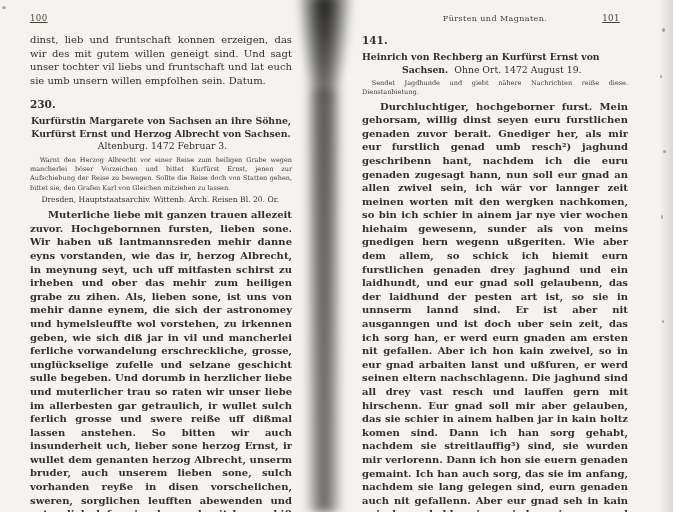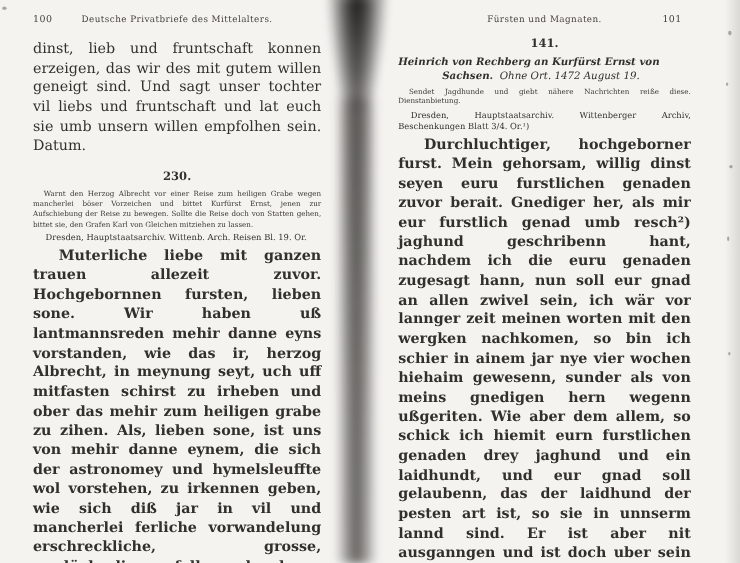--- a/index.html
+++ b/index.html
@@ -9,29 +9,29 @@
     background:#f4f3f0;
     font-family:"DejaVu Serif", serif;
     color:#32302b;
   }
   
   .page{position:absolute; top:0; height:512px;}
   .page-left{left:0; width:314px; padding:13px 22px 0 30px;}
   .page-right{left:340px; width:333px; padding:13px 45px 0 22px;}
 
   .running-head{display:flex; align-items:baseline; font-size:8px; color:#45423c; letter-spacing:.4px; margin-bottom:7px;}
-  .running-head .pageno{width:34px; font-size:8.6px;}
+  .running-head .pageno{width:34px; font-size:8.6px;text-decoration:underline;}
   .running-head .rtitle{flex:1; text-align:center;}
   .page-right .running-head .pageno{text-align:center;}
 
-  .para{font-size:13px; line-height:1.36; text-align:justify;}
+  .para{font-size:10px; line-height:1.36; text-align:justify;}
   .continuation{text-indent:0;}
 
-  .letter-number{text-align:center; font-weight:bold; font-size:10.5px; margin:11px 0 5px;}
-  .letter-title{font-size:9.3px; line-height:1.35; margin-bottom:3px;font-style:italic;}
+  .letter-number{font-weight:bold; font-size:10.5px; margin:11px 0 5px;}
+  .letter-title{font-size:9.3px; line-height:1.35; margin-bottom:3px;}
   .page-left .letter-title{text-align:center;}
   .page-right .letter-title{text-align:left; padding-left:40px; text-indent:-40px;}
   .letter-title .tbold{font-weight:bold;}
   .letter-title .trest{margin-left:3px;}
 
   .summary{font-size:6.5px; line-height:1.42; text-align:justify; text-indent:1.5em; color:#3b3834; margin:3px 0 2px;}
   .archive{font-size:7.6px; text-indent:1.5em; margin:2px 0 3px;}
 
   .body-text{text-indent:1.8em; margin-top:1px;font-weight:bold;}
 
@@ -61,32 +61,35 @@
   .speck{position:absolute; background:rgba(80,77,72,.45); border-radius:50%; filter:blur(.6px);}
 </style>
 </head>
 <body>
 
 <div class="scan">
 
   <div class="page page-left">
     <div class="running-head">
       <span class="pageno">100</span>
-      <span class="rtitle">Deutsche Privatbriefe des Mittelalters.</span>
       <span class="pageno"></span>
     </div>
 
     <p class="para continuation">dinst, lieb und fruntschaft konnen erzeigen, das wir des mit gutem willen geneigt sind. Und sagt unser tochter vil liebs und fruntschaft und lat euch sie umb unsern willen empfolhen sein. Datum.</p>
 
     <div class="letter-number">230.</div>
 
+    <div class="letter-title">
+      <span class="tbold">Kurfürstin Margarete von Sachsen an ihre Söhne, Kurfürst Ernst und Herzog Albrecht von Sachsen.</span>
+      <span class="trest">Altenburg. 1472 Februar 3.</span>
+    </div>
 
     <p class="summary">Warnt den Herzog Albrecht vor einer Reise zum heiligen Grabe wegen mancherlei böser Vorzeichen und bittet Kurfürst Ernst, jenen zur Aufschiebung der Reise zu bewegen. Sollte die Reise doch von Statten gehen, bittet sie, den Grafen Karl von Gleichen mitziehen zu lassen.</p>
 
-    <p class="archive para">Dresden, Hauptstaatsarchiv. Wittenb. Arch. Reisen Bl. 19. Or.</p>
+    <p class="archive para">Dresden, Hauptstaatsarchiv. Wittenb. Arch. Reisen Bl. 20. Or.</p>
 
     <p class="para body-text">Muterliche liebe mit ganzen trauen allezeit zuvor. Hochgebornnen fursten, lieben sone. Wir haben uß lantmannsreden mehir danne eyns vorstanden, wie das ir, herzog Albrecht, in meynung seyt, uch uff mitfasten schirst zu irheben und ober das mehir zum heiligen grabe zu zihen. Als, lieben sone, ist uns von mehir danne eynem, die sich der astronomey und hymelsleuffte wol vorstehen, zu irkennen geben, wie sich diß jar in vil und mancherlei ferliche vorwandelung erschreckliche, grosse, unglückselige zufelle und selzane geschicht sulle begeben. Und dorumb in herzlicher liebe und muterlicher trau so raten wir unser liebe im allerbesten gar getraulich, ir wullet sulch ferlich grosse und swere reiße uff dißmal lassen anstehen. So bitten wir auch insunderheit uch, lieber sone herzog Ernst, ir wullet dem genanten herzog Albrecht, unserm bruder, auch unserem lieben sone, sulch vorhanden reyße in disen vorschelichen, sweren, sorglichen leufften abewenden und getraulich dofur sin, das es domit lenger biß zu bequemer zit bestehe,¹) und diße unnser schrifft, die wir, so got weyß, uß rechter trau und im allerbesten tun, gutlich und dencklich vorstehen. So aber sulchs ye uff dißmal geschehen sulte und nicht irlengt ader anstehen bliben mochte, sint wir von der wolgebornnen frauen Katherin, grefyn von Glichen, gebeten, uch beyde zu vormogen, iren sone, grave Karl, unnsern dyner, mitzuzihen²) lassen, das wir fruntlich bitten also zu tun und uns unser meynung ehir besser wider zu vorstehen lassen, dornach wissen zu richten. Geben zu Aldemburg am montag Blasii martyris anno rc. 70 secundo.</p>
 
     <div class="signature">
       <div>herzogin zu Sachssen rc. disen.</div>
     </div>
 
     <p class="address">(Adr.) Den hochgebornnen fursten, hern Ernste kurfursten rc. und hern Albrechte, gebrudern, herzogen zu Sachssen . . . . unseren lieben sonen.</p>
 
   </div>
@@ -100,21 +103,20 @@
 
     <div class="letter-number">141.</div>
 
     <div class="letter-title">
       <span class="tbold">Heinrich von Rechberg an Kurfürst Ernst von Sachsen.</span>
       <span class="trest">Ohne Ort. 1472 August 19.</span>
     </div>
 
     <p class="summary">Sendet Jagdhunde und giebt nähere Nachrichten reiße diese. Dienstanbietung.</p>
 
-    <p class="archive para">Dresden, Hauptstaatsarchiv. Wittenberger Archiv, Beschenkungen Blatt 3/4. Or.¹)</p>
 
     <p class="para body-text">Durchluchtiger, hochgeborner furst. Mein gehorsam, willig dinst seyen euru furstlichen genaden zuvor berait. Gnediger her, als mir eur furstlich genad umb resch²) jaghund geschribenn hant, nachdem ich die euru genaden zugesagt hann, nun soll eur gnad an allen zwivel sein, ich wär vor lannger zeit meinen worten mit den wergken nachkomen, so bin ich schier in ainem jar nye vier wochen hiehaim gewesenn, sunder als von meins gnedigen hern wegenn ußgeriten. Wie aber dem allem, so schick ich hiemit eurn furstlichen genaden drey jaghund und ein laidhundt, und eur gnad soll gelaubenn, das der laidhund der pesten art ist, so sie in unnserm lannd sind. Er ist aber nit ausganngen und ist doch uber sein zeit, das ich sorg han, er werd eurn gnaden am ersten nit gefallen. Aber ich hon kain zweivel, so in eur gnad arbaiten lanst und ußfuren, er werd seinen eltern nachschlagenn. Die jaghund sind all drey vast resch und lauffen gern mit hirschenn. Eur gnad soll mir aber gelauben, das sie schier in ainem halben jar in kain holtz komen sind. Dann ich han sorg gehabt, nachdem sie streitlauffig³) sind, sie wurden mir verlorenn. Dann ich hon sie euern genaden gemaint. Ich han auch sorg, das sie im anfang, nachdem sie lang gelegen sind, eurn genaden auch nit gefallenn. Aber eur gnad seh in kain zwivel, sobald sie wieder jagen und geniessenn, sie werdend euru genaden gefallen. Dann der rott hund hant heur in dem sumer vor der hirschvaißt⁴) sechs hirsch allain erlagtt. So soll der groß schwartz jaghund vast resch sein, und der mir in geben hant, der doch mein geworner frund ist, hant mir in so vast gelopt, das ich nit mer hon jagenn lauffen. So ist der klain jungk, und main, er werd auch vast jagenn, dann er hant ye mir gefallenn. Und sie kummen mir all drey auß dem lannd Schwitz und sind der rechten Gunderswiller hund, das doch die pesten jaghund sind, so man sie in allenn lannden finden mag. Und ich schribs eurn furstlichen gnaden darumb, das eur gnad die hund nit hingeb. Dann ich hoff ye, so man sie jagenn lanst, sie werden ir guet wort gegen eurn genaden behaltten. Das eur gnad vil kurtzwill mit het und eur genaden wolgefiellnn, sach ich vast gern. Und ich bitt eur genad recht unndertanigklichen, so eur genad vergeben potschafft in unnser land hant, das mich eur gnad wissenn laussen, wie sich die hund anlaussenn. Dann sind sie nit resch, so laussen in eur gnad die schwentz abhauen und schickt mirs wider, so will ich eurn gnaden uff den sumer annder schicken. Dann ich will noch in vierzehen tagenn in das launnd zu Schwitz schickenn zu meinen hern von Rar (?) umb resch jaghundt, die will ich</p>
 
   </div>
 
   <div class="gutter"></div>
   <div class="gutter-top"></div>
   <div class="gutter-mid"></div>
   <div class="right-edge"></div>
   <div class="speck" style="right:8px; top:28px; width:3px; height:4px;"></div>

